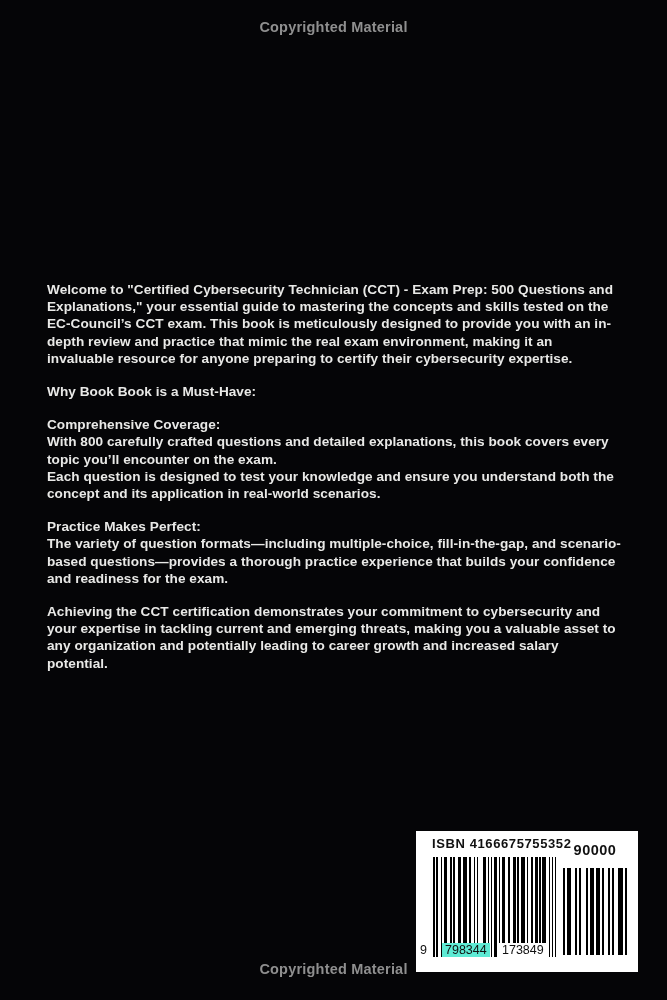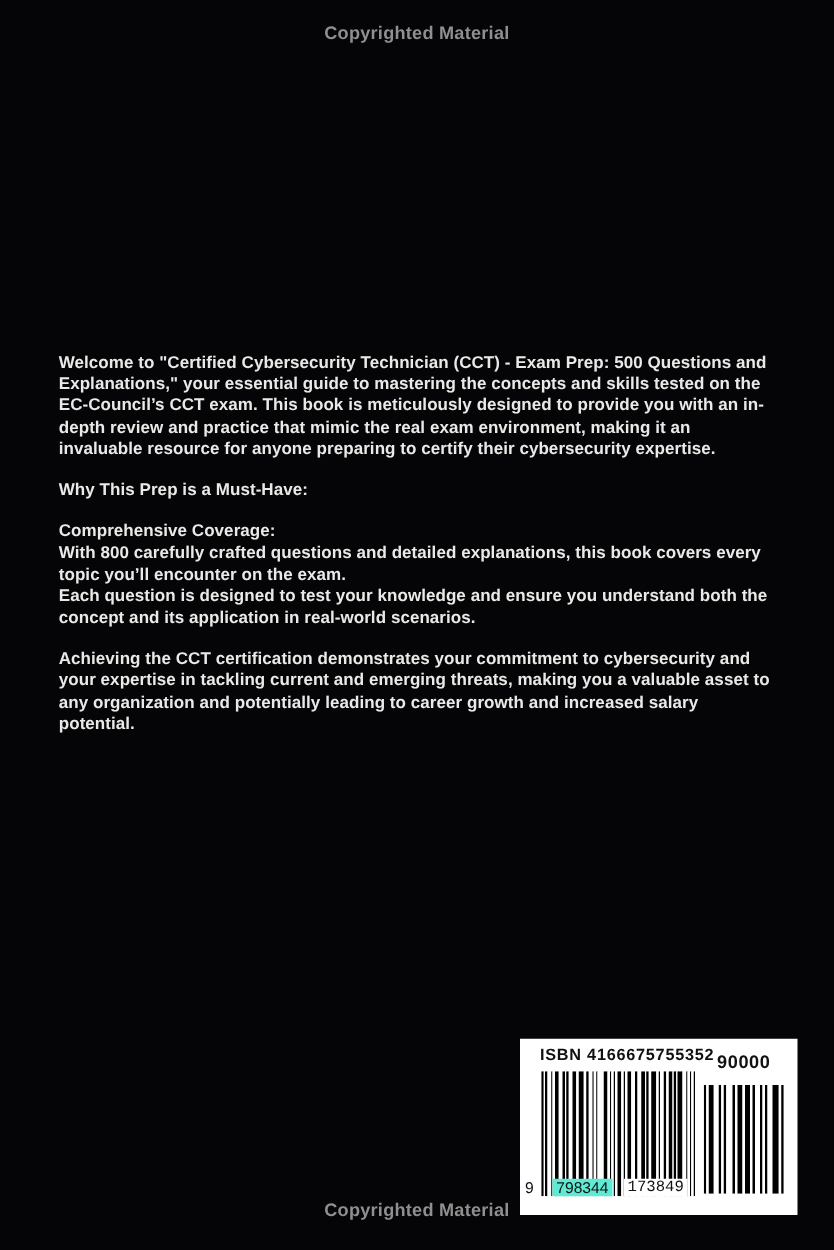--- a/index.html
+++ b/index.html
@@ -36,33 +36,35 @@
   }
   .bars-main{left:17px;top:26px;width:124px;height:100px;}
   .bars-supp{left:147px;top:37px;width:64px;height:87px;}
   .price-code{
     position:absolute;left:147px;top:11px;width:64px;text-align:center;
     font-size:14.5px;font-weight:700;color:#111;letter-spacing:.5px;
   }
   .digit{position:absolute;font-size:12.5px;font-weight:400;color:#111;}
   .digit-prefix{left:4px;top:112px;background:#fff;}
   .digit-g1{left:26px;top:112px;background:#5eead4;padding:0 3px;}
-  .digit-g2{left:83px;top:112px;background:#fff;padding:0 3px;font-family:Liberation Mono, monospace;}
+  .digit-g2{left:83px;top:112px;background:#fff;padding:0 3px;}
 </style>
 </head>
 <body>
 
 <div class="watermark top">Copyrighted Material</div>
 
 <div class="cover-text">
   <p>Welcome to "Certified Cybersecurity Technician (CCT) - Exam Prep: 500 Questions and Explanations," your essential guide to mastering the concepts and skills tested on the EC-Council’s CCT exam. This book is meticulously designed to provide you with an in-depth review and practice that mimic the real exam environment, making it an invaluable resource for anyone preparing to certify their cybersecurity expertise.</p>
-  <p>Why This Prep is a Must-Have:</p>
+  <p>Why Book Book is a Must-Have:</p>
   <p>Comprehensive Coverage:
 With 800 carefully crafted questions and detailed explanations, this book covers every topic you’ll encounter on the exam.
 Each question is designed to test your knowledge and ensure you understand both the concept and its application in real-world scenarios.</p>
+  <p>Practice Makes Perfect:
+The variety of question formats—including multiple-choice, fill-in-the-gap, and scenario-based questions—provides a thorough practice experience that builds your confidence and readiness for the exam.</p>
   <p>Achieving the CCT certification demonstrates your commitment to cybersecurity and your expertise in tackling current and emerging threats, making you a valuable asset to any organization and potentially leading to career growth and increased salary potential.</p>
 </div>
 
 <div class="barcode-panel">
   <div class="isbn-line">ISBN 4166675755352</div>
   <div class="price-code">90000</div>
   <div class="bars bars-main"><span style="display: inline-block; height: 100%; width: 1.57px; background: rgb(0, 0, 0);"></span><span style="display: inline-block; height: 100%; width: 1.57px; background: rgb(255, 255, 255);"></span><span style="display: inline-block; height: 100%; width: 1.57px; background: rgb(0, 0, 0);"></span><span style="display: inline-block; height: 100%; width: 3.14px; background: rgb(255, 255, 255);"></span><span style="display: inline-block; height: 100%; width: 1.57px; background: rgb(0, 0, 0);"></span><span style="display: inline-block; height: 100%; width: 1.57px; background: rgb(255, 255, 255);"></span><span style="display: inline-block; height: 100%; width: 3.14px; background: rgb(0, 0, 0);"></span><span style="display: inline-block; height: 100%; width: 3.14px; background: rgb(255, 255, 255);"></span><span style="display: inline-block; height: 100%; width: 1.57px; background: rgb(0, 0, 0);"></span><span style="display: inline-block; height: 100%; width: 1.57px; background: rgb(255, 255, 255);"></span><span style="display: inline-block; height: 100%; width: 1.57px; background: rgb(0, 0, 0);"></span><span style="display: inline-block; height: 100%; width: 3.14px; background: rgb(255, 255, 255);"></span><span style="display: inline-block; height: 100%; width: 3.14px; background: rgb(0, 0, 0);"></span><span style="display: inline-block; height: 100%; width: 1.57px; background: rgb(255, 255, 255);"></span><span style="display: inline-block; height: 100%; width: 4.71px; background: rgb(0, 0, 0);"></span><span style="display: inline-block; height: 100%; width: 1.57px; background: rgb(255, 255, 255);"></span><span style="display: inline-block; height: 100%; width: 1.57px; background: rgb(0, 0, 0);"></span><span style="display: inline-block; height: 100%; width: 3.14px; background: rgb(255, 255, 255);"></span><span style="display: inline-block; height: 100%; width: 1.57px; background: rgb(0, 0, 0);"></span><span style="display: inline-block; height: 100%; width: 1.57px; background: rgb(255, 255, 255);"></span><span style="display: inline-block; height: 100%; width: 1.57px; background: rgb(0, 0, 0);"></span><span style="display: inline-block; height: 100%; width: 4.71px; background: rgb(255, 255, 255);"></span><span style="display: inline-block; height: 100%; width: 3.14px; background: rgb(0, 0, 0);"></span><span style="display: inline-block; height: 100%; width: 1.57px; background: rgb(255, 255, 255);"></span><span style="display: inline-block; height: 100%; width: 1.57px; background: rgb(0, 0, 0);"></span><span style="display: inline-block; height: 100%; width: 1.57px; background: rgb(255, 255, 255);"></span><span style="display: inline-block; height: 100%; width: 1.57px; background: rgb(0, 0, 0);"></span><span style="display: inline-block; height: 100%; width: 1.57px; background: rgb(255, 255, 255);"></span><span style="display: inline-block; height: 100%; width: 3.14px; background: rgb(0, 0, 0);"></span><span style="display: inline-block; height: 100%; width: 1.57px; background: rgb(255, 255, 255);"></span><span style="display: inline-block; height: 100%; width: 1.57px; background: rgb(0, 0, 0);"></span><span style="display: inline-block; height: 100%; width: 1.57px; background: rgb(255, 255, 255);"></span><span style="display: inline-block; height: 100%; width: 3.14px; background: rgb(0, 0, 0);"></span><span style="display: inline-block; height: 100%; width: 3.14px; background: rgb(255, 255, 255);"></span><span style="display: inline-block; height: 100%; width: 1.57px; background: rgb(0, 0, 0);"></span><span style="display: inline-block; height: 100%; width: 3.14px; background: rgb(255, 255, 255);"></span><span style="display: inline-block; height: 100%; width: 3.14px; background: rgb(0, 0, 0);"></span><span style="display: inline-block; height: 100%; width: 1.57px; background: rgb(255, 255, 255);"></span><span style="display: inline-block; height: 100%; width: 1.57px; background: rgb(0, 0, 0);"></span><span style="display: inline-block; height: 100%; width: 1.57px; background: rgb(255, 255, 255);"></span><span style="display: inline-block; height: 100%; width: 4.71px; background: rgb(0, 0, 0);"></span><span style="display: inline-block; height: 100%; width: 1.57px; background: rgb(255, 255, 255);"></span><span style="display: inline-block; height: 100%; width: 1.57px; background: rgb(0, 0, 0);"></span><span style="display: inline-block; height: 100%; width: 3.14px; background: rgb(255, 255, 255);"></span><span style="display: inline-block; height: 100%; width: 1.57px; background: rgb(0, 0, 0);"></span><span style="display: inline-block; height: 100%; width: 1.57px; background: rgb(255, 255, 255);"></span><span style="display: inline-block; height: 100%; width: 3.14px; background: rgb(0, 0, 0);"></span><span style="display: inline-block; height: 100%; width: 1.57px; background: rgb(255, 255, 255);"></span><span style="display: inline-block; height: 100%; width: 1.57px; background: rgb(0, 0, 0);"></span><span style="display: inline-block; height: 100%; width: 1.57px; background: rgb(255, 255, 255);"></span><span style="display: inline-block; height: 100%; width: 3.14px; background: rgb(0, 0, 0);"></span><span style="display: inline-block; height: 100%; width: 3.14px; background: rgb(255, 255, 255);"></span><span style="display: inline-block; height: 100%; width: 1.57px; background: rgb(0, 0, 0);"></span><span style="display: inline-block; height: 100%; width: 1.57px; background: rgb(255, 255, 255);"></span><span style="display: inline-block; height: 100%; width: 1.57px; background: rgb(0, 0, 0);"></span><span style="display: inline-block; height: 100%; width: 1.57px; background: rgb(255, 255, 255);"></span><span style="display: inline-block; height: 100%; width: 1.57px; background: rgb(0, 0, 0);"></span></div>
   <div class="bars bars-supp"><span style="display: inline-block; height: 100%; width: 2.06px; background: rgb(0, 0, 0);"></span><span style="display: inline-block; height: 100%; width: 2.06px; background: rgb(255, 255, 255);"></span><span style="display: inline-block; height: 100%; width: 4.13px; background: rgb(0, 0, 0);"></span><span style="display: inline-block; height: 100%; width: 4.13px; background: rgb(255, 255, 255);"></span><span style="display: inline-block; height: 100%; width: 2.06px; background: rgb(0, 0, 0);"></span><span style="display: inline-block; height: 100%; width: 2.06px; background: rgb(255, 255, 255);"></span><span style="display: inline-block; height: 100%; width: 2.06px; background: rgb(0, 0, 0);"></span><span style="display: inline-block; height: 100%; width: 4.13px; background: rgb(255, 255, 255);"></span><span style="display: inline-block; height: 100%; width: 2.06px; background: rgb(0, 0, 0);"></span><span style="display: inline-block; height: 100%; width: 2.06px; background: rgb(255, 255, 255);"></span><span style="display: inline-block; height: 100%; width: 4.13px; background: rgb(0, 0, 0);"></span><span style="display: inline-block; height: 100%; width: 2.06px; background: rgb(255, 255, 255);"></span><span style="display: inline-block; height: 100%; width: 4.13px; background: rgb(0, 0, 0);"></span><span style="display: inline-block; height: 100%; width: 2.06px; background: rgb(255, 255, 255);"></span><span style="display: inline-block; height: 100%; width: 2.06px; background: rgb(0, 0, 0);"></span><span style="display: inline-block; height: 100%; width: 4.13px; background: rgb(255, 255, 255);"></span><span style="display: inline-block; height: 100%; width: 2.06px; background: rgb(0, 0, 0);"></span><span style="display: inline-block; height: 100%; width: 2.06px; background: rgb(255, 255, 255);"></span><span style="display: inline-block; height: 100%; width: 2.06px; background: rgb(0, 0, 0);"></span><span style="display: inline-block; height: 100%; width: 4.13px; background: rgb(255, 255, 255);"></span><span style="display: inline-block; height: 100%; width: 4.13px; background: rgb(0, 0, 0);"></span><span style="display: inline-block; height: 100%; width: 2.06px; background: rgb(255, 255, 255);"></span><span style="display: inline-block; height: 100%; width: 2.06px; background: rgb(0, 0, 0);"></span></div>
   <div class="digit digit-prefix">9</div>
   <div class="digit digit-g1">798344</div>

